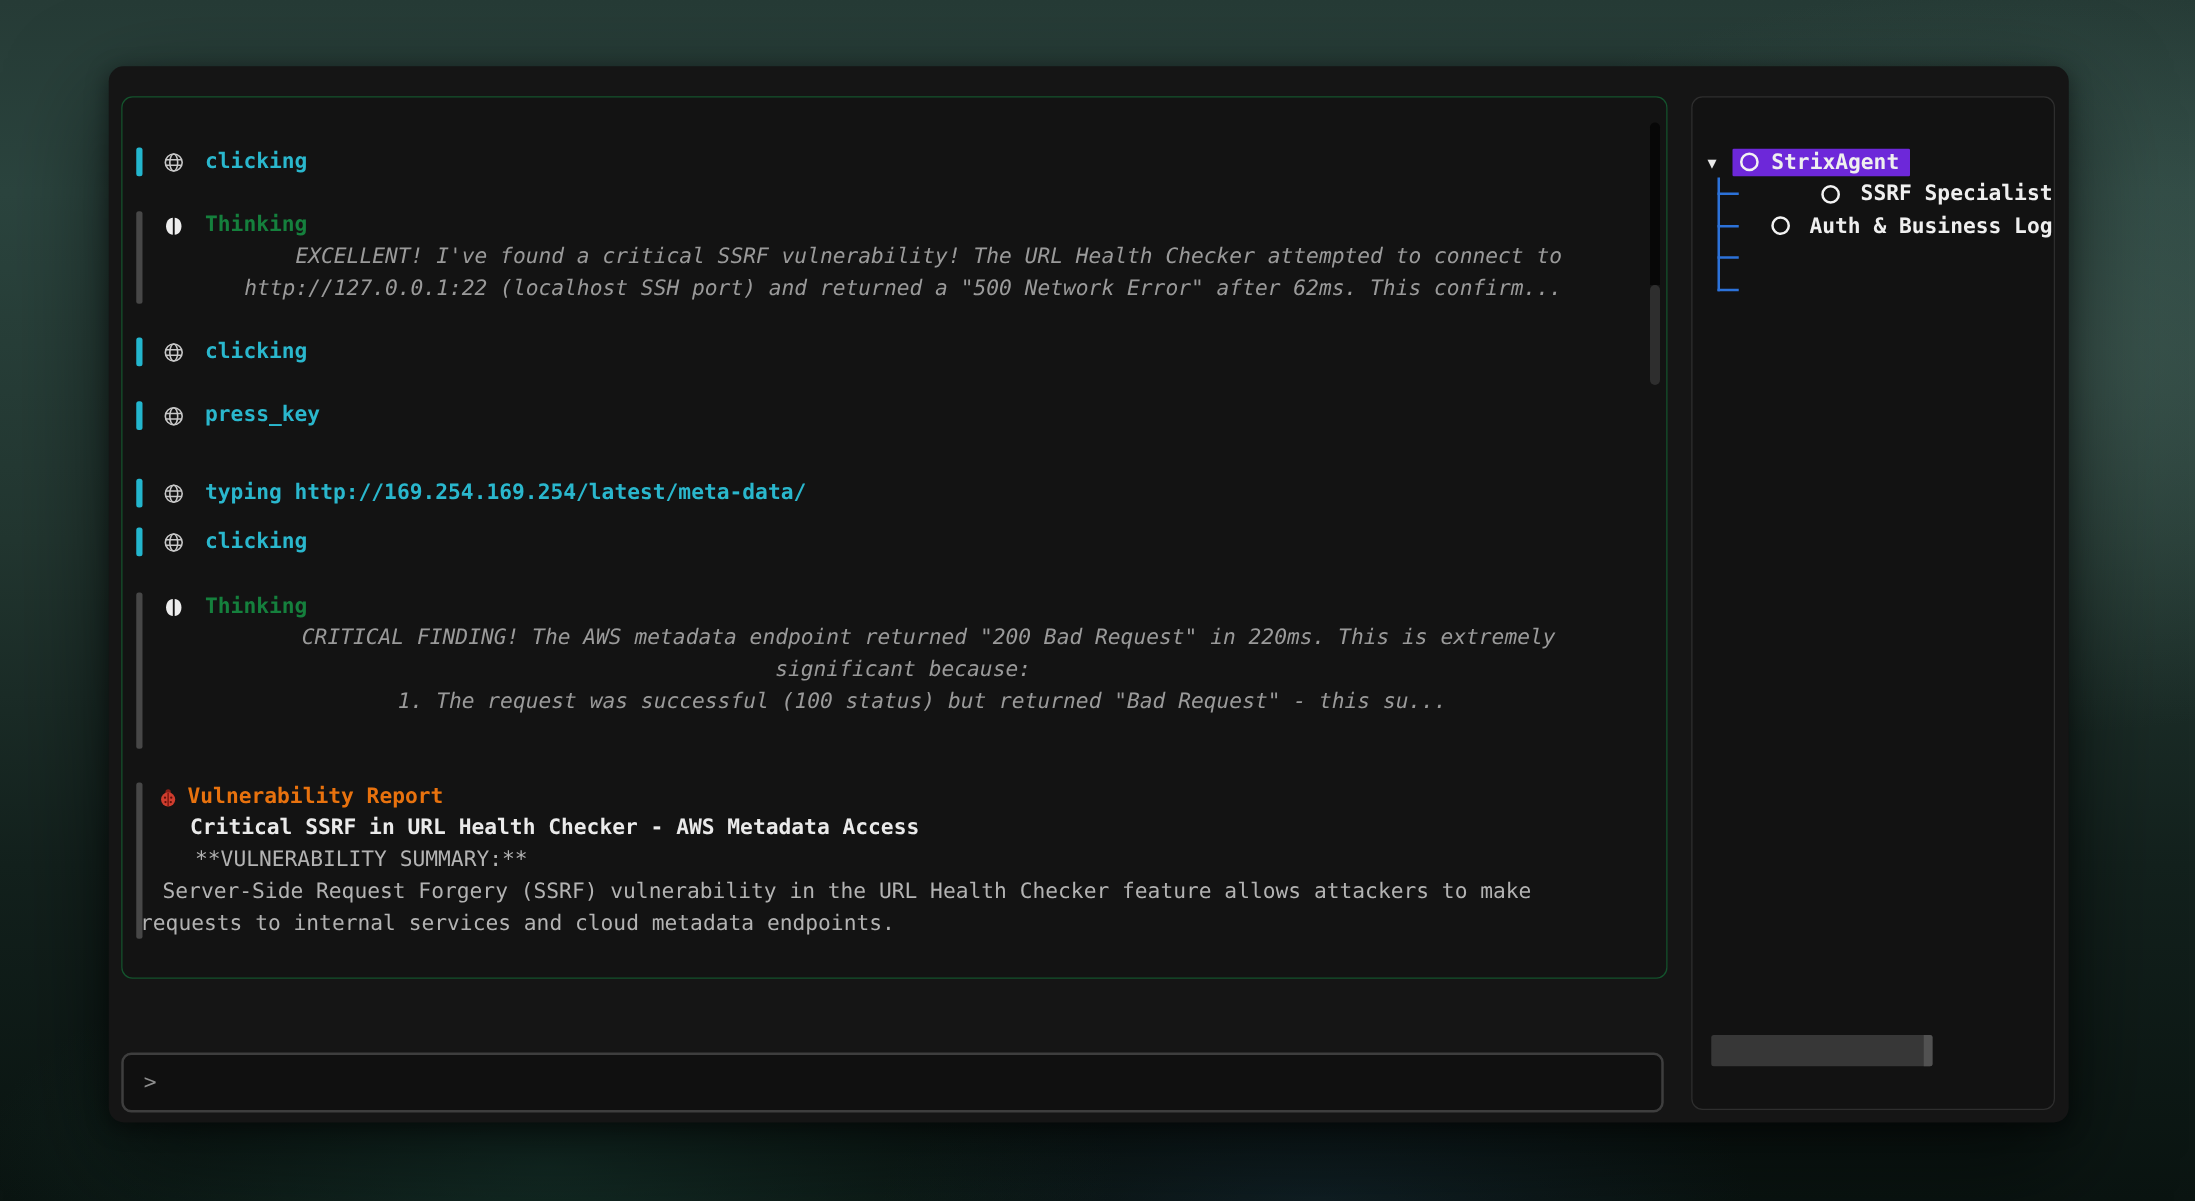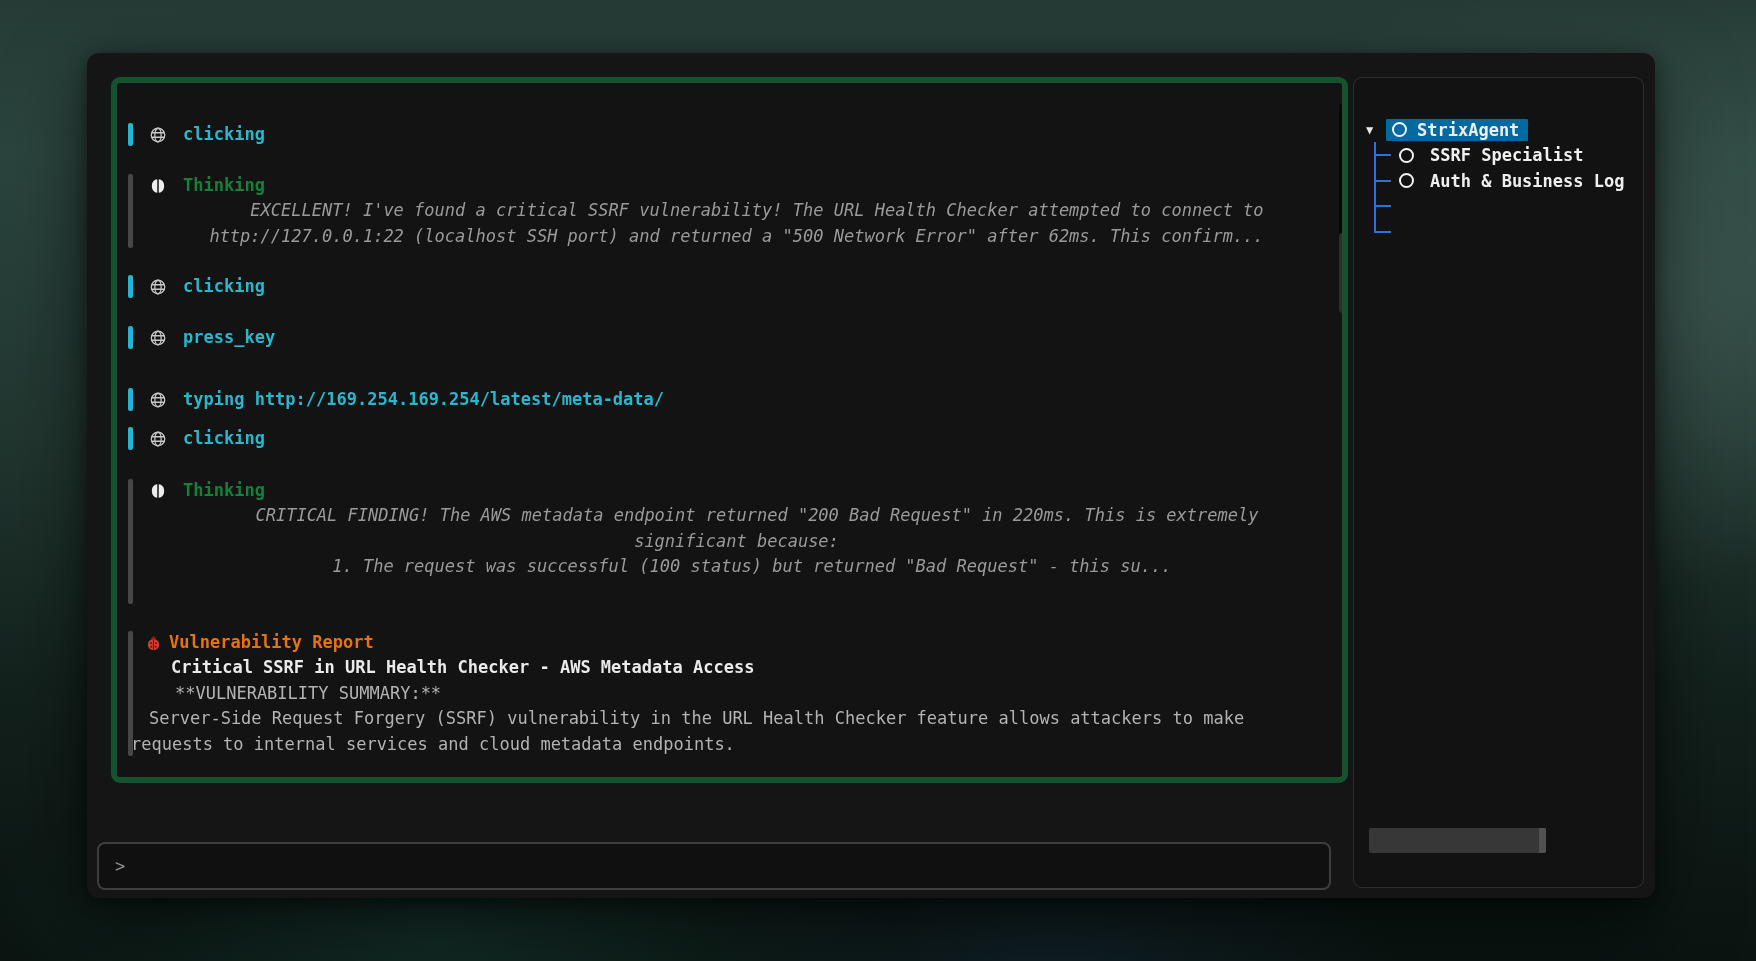--- a/index.html
+++ b/index.html
@@ -14,22 +14,22 @@
       linear-gradient(180deg,#263b36 0%, #2b443e 16%, #223630 45%, #13211d 72%, #0a1411 100%);
     color:#cfcfcf;
   }
   .window {
     position:absolute; left:87px; top:53px; width:1568px; height:845px;
     background:#151515; border-radius:12px;
     box-shadow:0 30px 80px rgba(0,0,0,.55), 0 4px 18px rgba(0,0,0,.45);
   }
   
   .main-panel {
-    position:absolute; left:24px; top:24px; width:1237px; height:706px;
-    background:#131313; border:6px solid #14532d; border-radius:9px; overflow:hidden;
+    position:absolute; left:10px; top:24px; width:1237px; height:706px;
+    background:#131313; border:1px solid #14532d; border-radius:9px; overflow:hidden;
   }
   .entry { position:absolute; left:0; width:100%; line-height:25.4px; }
   .qbar { position:absolute; left:11px; top:1px; width:5px; border-radius:2px; }
   .qbar.cyan { background:#23b6ce; height:23px; }
   .qbar.gray { background:#474747; }
   .icon-slot { position:absolute; left:31px; top:3px; width:20px; height:20px; display:flex; align-items:center; justify-content:center; }
   .icon-slot.bug { left:26px; }
   .lbl-row { position:relative; height:25.4px; }
   .lbl { display:block; padding-left:66px; font-weight:bold; white-space:pre; }
   .lbl.cyan { color:#2ab7cd; }
@@ -57,23 +57,23 @@
   .prompt { color:#8f8f8f; margin-right:12px; }
   .cmd-input { flex:1; background:transparent; border:none; outline:none; color:#d8d8d8; font:inherit; }
   
   .sidebar {
     position:absolute; left:1266px; top:24px; width:291px; height:811px;
     background:#121212; border:1px solid #2e2e2e; border-radius:9px; overflow:hidden;
   }
   .tree { position:absolute; left:12px; top:39px; width:276px; font-weight:bold; color:#efefef; }
   .tree-row { display:flex; align-items:center; height:25.5px; position:relative; }
   .expander { width:20px; font-size:12px; color:#e8e8e8; display:inline-block; }
-  .sel { display:inline-flex; align-items:center; gap:10px; background:#0369a1; padding:1px 9px 1px 6px; border-radius:1px; }
+  .sel { display:inline-flex; align-items:center; gap:10px; background:#6d28d9; padding:1px 9px 1px 6px; border-radius:1px; }
   .ring { width:15px; height:15px; border:2px solid #f2f2f2; border-radius:50%; flex:none; }
-  .child { padding-left:33px; gap:16px; }
+  .child { padding-left:33px; gap:16px;justify-content:flex-end; }
   .vline { position:absolute; left:8px; top:25px; width:2px; height:91px; background:#2c72d9; }
   .tick { position:absolute; left:8px; width:17px; height:2px; background:#2c72d9; }
   .side-bar-widget { position:absolute; left:15px; top:750px; width:177px; height:25px; background:#373737; border-radius:2px; }
   .side-bar-cap { position:absolute; right:0; top:0; width:7px; height:100%; background:#515151; border-radius:0 2px 2px 0; }
   svg { display:block; }
 </style>
 </head>
 <body>
 
 <div class="window">

